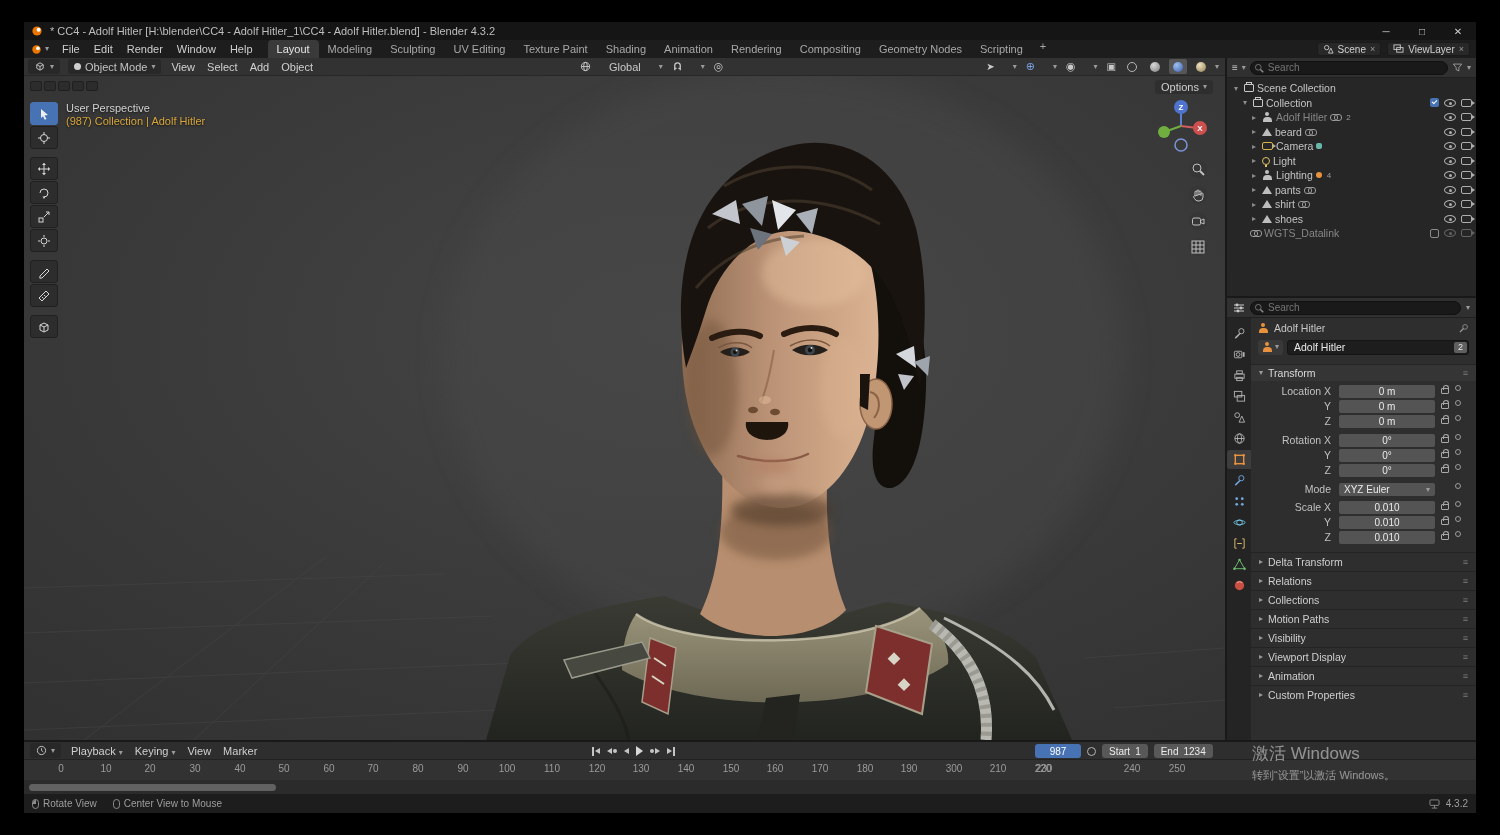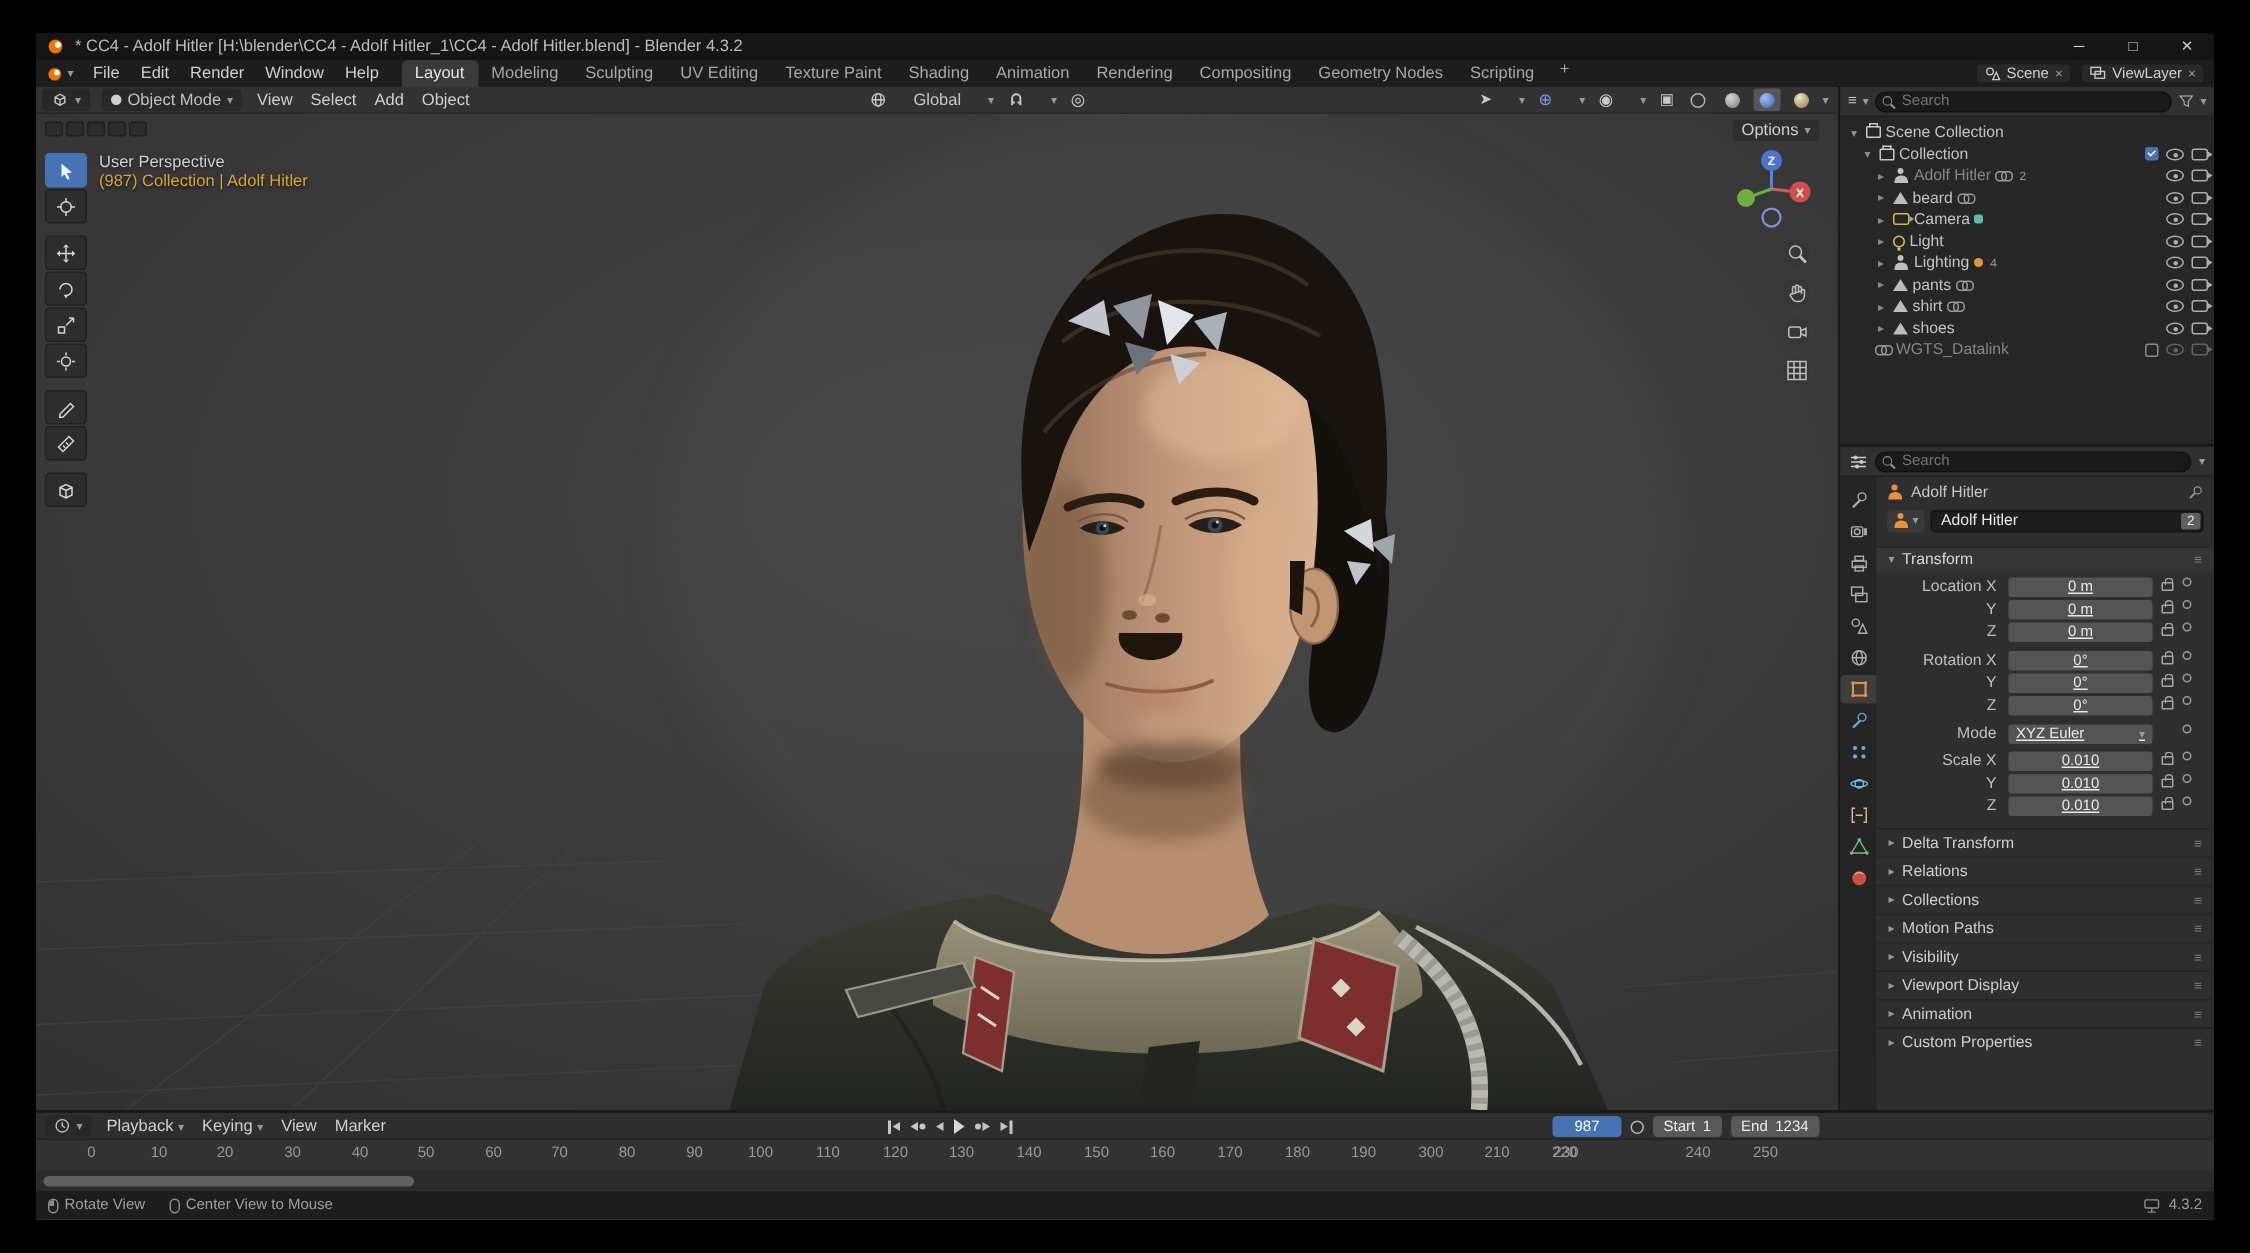--- a/index.html
+++ b/index.html
@@ -1,19 +1,19 @@
 <!DOCTYPE html>
 <html><head>
 <meta charset="utf-8">
 <style>
   * { box-sizing:border-box; margin:0; padding:0; }
   html,body { width:1500px; height:835px; background:#000; overflow:hidden;
     font-family:"Liberation Sans","DejaVu Sans",sans-serif; color:#c2c2c2; }
   .window { position:absolute; left:24px; top:22px; width:1452px; height:791px;
-    background:#4d7c0f; overflow:hidden; }
+    background:#0c4a6e; overflow:hidden; }
 
   
   .titlebar { height:18px; background:#151515; display:flex; align-items:center;
     font-size:11px; color:#bdbdbd; padding-left:6px; }
   .titlebar .ttl { margin-left:6px; white-space:nowrap; }
   .win-controls { margin-left:auto; display:flex; height:100%; }
   .win-btn { width:36px; height:100%; display:flex; align-items:center; justify-content:center;
     font-size:10px; color:#cfcfcf; }
 
   
@@ -140,21 +140,21 @@
     color:#e8e8e8; font-size:10.5px; padding:0 22px 0 6px; font-family:"Liberation Sans","DejaVu Sans",sans-serif; }
   .users-badge { position:absolute; right:2px; top:2px; background:#5f5f5f; color:#e8e8e8;
     font-size:9px; border-radius:2px; padding:0 4px; height:11px; line-height:11px; }
   .panel-hdr { height:17px; background:#353535; border-top:1px solid #242424; display:flex;
     align-items:center; gap:5px; padding:0 8px; color:#dadada; margin-top:4px; }
   .grip { margin-left:auto; color:#7e7e7e; font-size:9px; }
   .tbody { padding:4px 0 6px 0; }
   .trow { height:15px; display:flex; align-items:flex-start; padding-right:6px; }
   .trow .lbl { width:88px; text-align:right; padding-right:8px; color:#c0c0c0; flex:none; }
   .fld { width:96px; height:13px; background:#545454; border-radius:2px; color:#eaeaea;
-    display:flex; align-items:center; justify-content:center; font-size:10px;text-decoration:underline; }
+    display:flex; align-items:center; justify-content:center; font-size:10px; }
   .fld.drop { justify-content:space-between; padding:0 5px; }
   .gap4 { height:4px; } .gap3 { height:3px; }
   .ic-lock { display:inline-block; width:8px; height:6px; border:1px solid #a8a8a8; border-radius:1px;
     position:relative; margin:3px 4px 0 6px; }
   .ic-lock::before { content:""; position:absolute; left:1px; top:-4px; width:4px; height:4px;
     border:1px solid #a8a8a8; border-bottom:none; border-radius:3px 3px 0 0; }
   .anim-dot { width:6px; height:6px; border:1px solid #9a9a9a; border-radius:50%; margin-left:2px; flex:none; }
   .sect { height:19px; border-top:1px solid #242424; display:flex; align-items:center; gap:5px;
     padding:0 8px; color:#cfcfcf; background:#2e2e2e; }
 
@@ -1048,14 +1048,18 @@
     <div class="sb-right">
       <svg class="lic" width="11" height="10" viewBox="0 0 12 11">
           <rect x="1" y="1" width="10" height="6" rx="1" stroke="#8e8e8e" fill="none"></rect>
           <line x1="6" y1="7" x2="6" y2="10" stroke="#8e8e8e"></line>
           <line x1="3" y1="10" x2="9" y2="10" stroke="#8e8e8e"></line>
         </svg>
       <span>4.3.2</span>
     </div>
   </div>
 
+  <div class="watermark">
+    <div class="w1">激活 Windows</div>
+    <div class="w2">转到“设置”以激活 Windows。</div>
+  </div>
 
 </div>
 
 </body></html>

